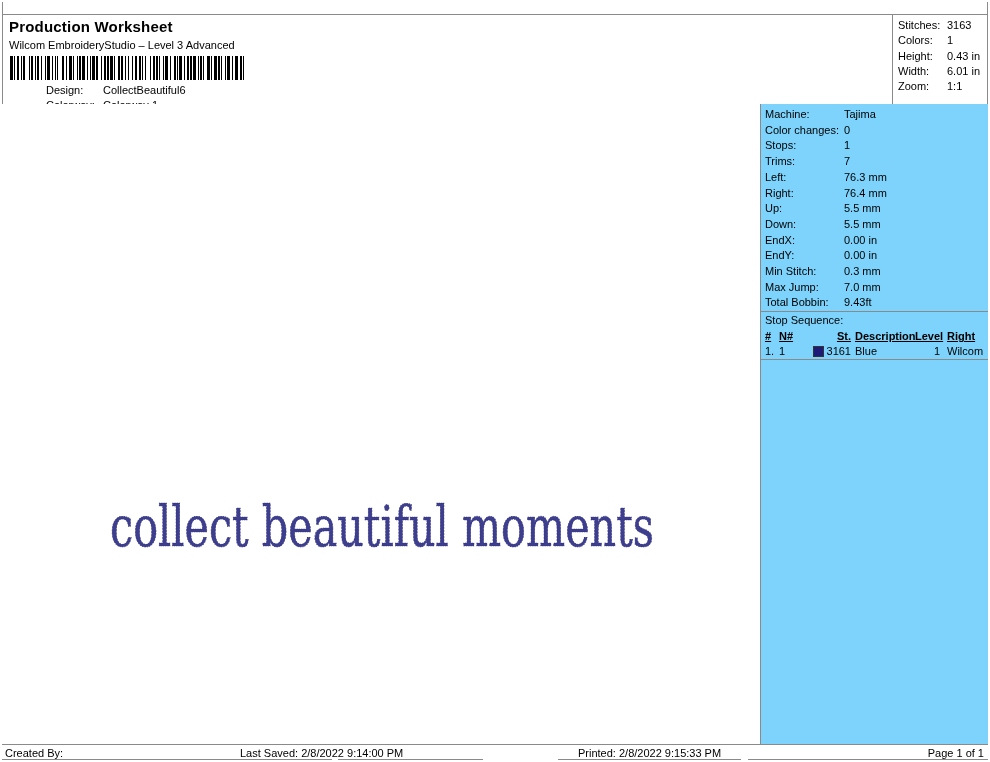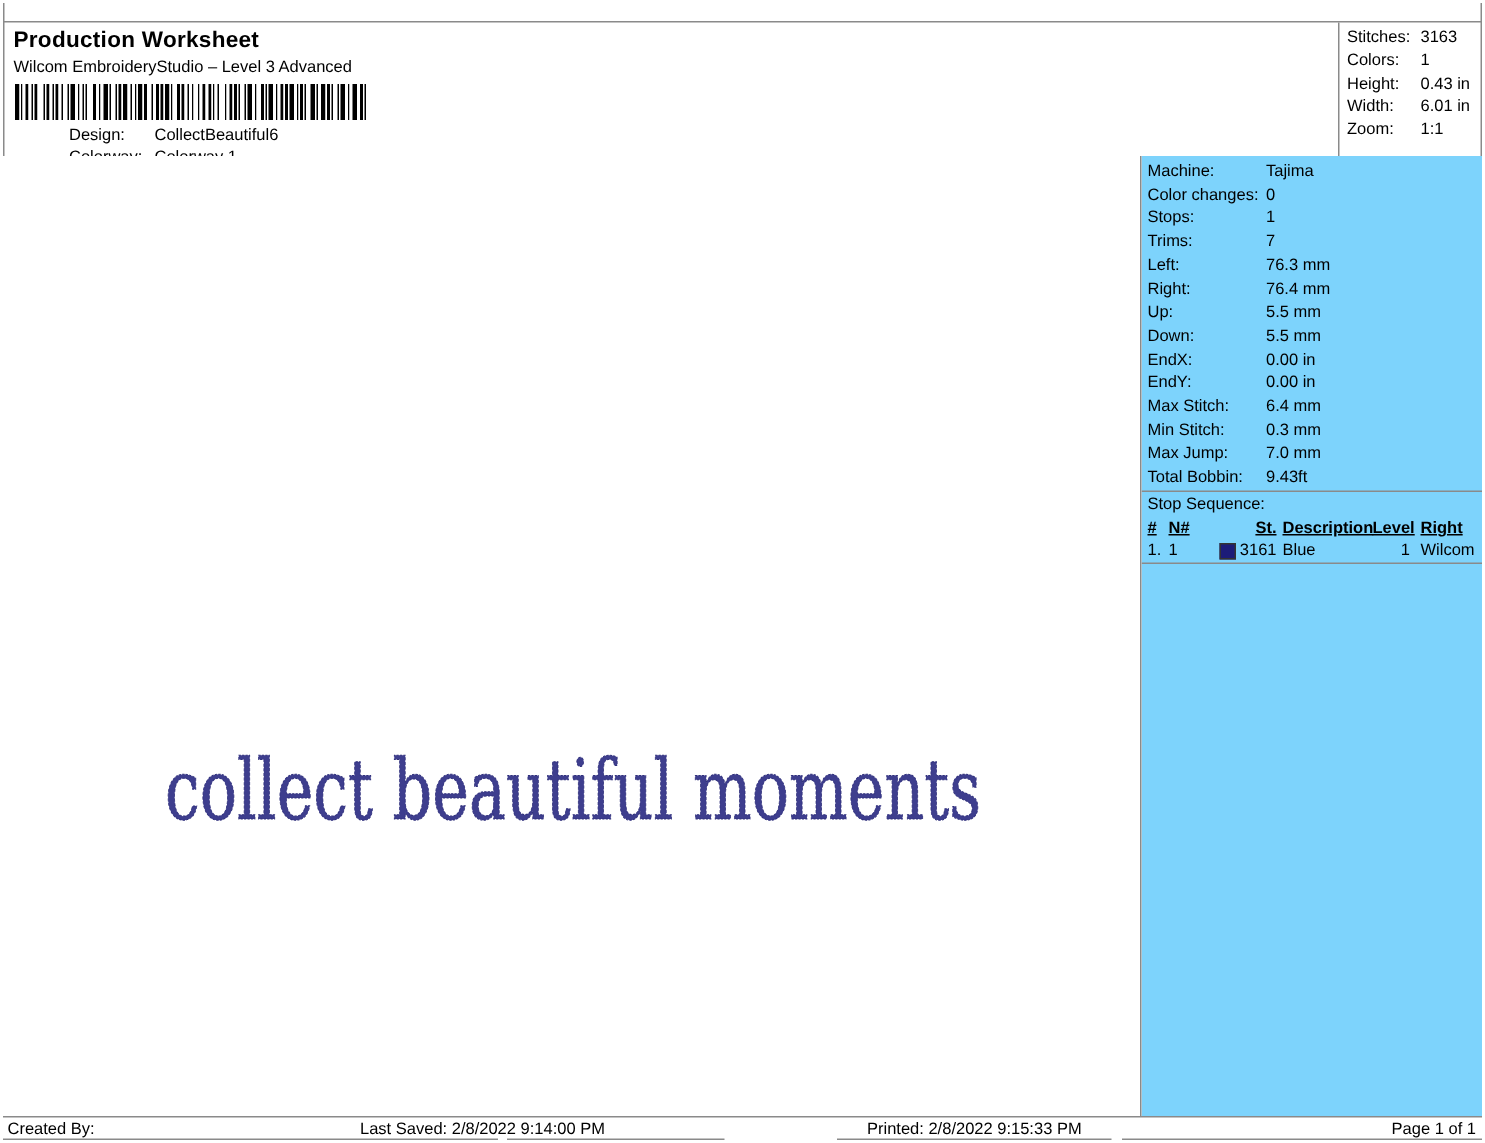--- a/index.html
+++ b/index.html
@@ -286,24 +286,20 @@
           </div>
         <div class="info-row">
             <span class="info-label">EndX:</span>
             <span>0.00 in</span>
           </div>
         <div class="info-row">
             <span class="info-label">EndY:</span>
             <span>0.00 in</span>
           </div>
         <div class="info-row">
-            <span class="info-label">Max Stitch:</span>
-            <span>6.4 mm</span>
-          </div>
-        <div class="info-row">
             <span class="info-label">Min Stitch:</span>
             <span>0.3 mm</span>
           </div>
         <div class="info-row">
             <span class="info-label">Max Jump:</span>
             <span>7.0 mm</span>
           </div>
         <div class="info-row">
             <span class="info-label">Total Bobbin:</span>
             <span>9.43ft</span>

